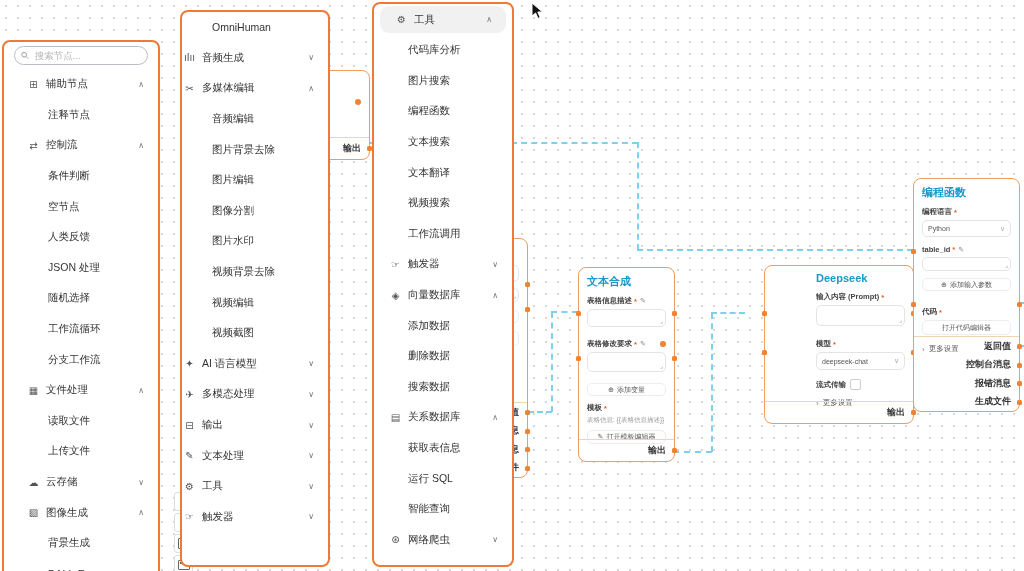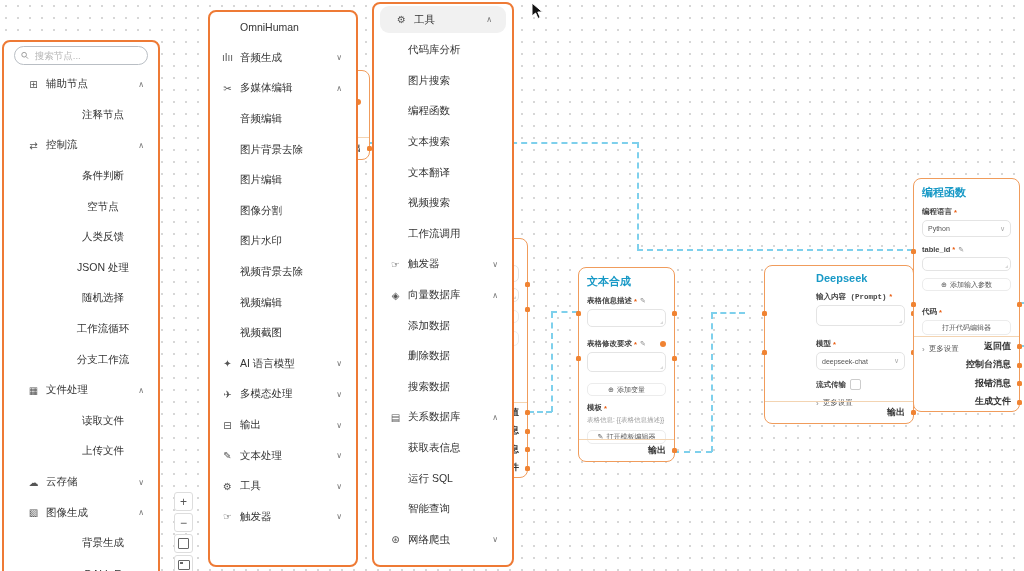--- a/index.html
+++ b/index.html
@@ -6,32 +6,32 @@
   #stage{
     position:relative;width:1024px;height:571px;overflow:hidden;
     font-family:"Liberation Sans","DejaVu Sans",sans-serif;
     background-color:#fff;
     background-image:radial-gradient(circle,#d7d7d7 0.9px,transparent 1.2px);
     background-size:12px 12px;
   }
   
   .panel{position:absolute;background:#fff;border:2px solid #ee7a35;border-radius:8px;z-index:10;overflow:hidden;}
   #panel-left{left:2px;top:0;width:154px;height:567px;margin-top:40px;}
-  #panel-media{left:208px;top:10px;width:146px;height:553px;}
+  #panel-media{left:180px;top:10px;width:146px;height:553px;}
   #panel-tools{left:372px;top:2px;width:138px;height:561px;}
   .search{margin:4px 10px 4px;height:17px;border:1px solid #b9bec4;border-radius:10px;display:flex;align-items:center;padding:0 6px;gap:4px;background:#fff;}
   .search input{border:none;outline:none;width:100%;font-size:9.5px;color:#333;background:transparent;font-family:inherit;}
   .search input::placeholder{color:#b5b5b5;}
   .prow{display:flex;align-items:center;height:30.6px;position:relative;}
   .gicon{width:15px;font-size:10px;color:#555;margin-right:5px;text-align:center;flex:0 0 auto;}
   .plabel{font-size:10.5px;color:#333;white-space:nowrap;}
   .chev{margin-left:auto;margin-right:14px;font-size:8px;color:#777;}
   #panel-left .prow.group{padding-left:22px;}
-  #panel-left .prow.item{padding-left:44px;justify-content:center;}
-  #panel-media .prow.group{padding-left:10px;}
+  #panel-left .prow.item{padding-left:44px;}
+  #panel-media .prow.group{padding-left:0;}
   #panel-media .prow.item{padding-left:30px;}
   #panel-tools .prow.group{padding-left:14px;}
   #panel-tools .prow.item{padding-left:34px;}
   .prow.hl{background:#f1f1f1;border-radius:9px;margin:2px 6px;height:27px;}
   
   .node{position:absolute;background:#fff;border:1.5px solid #f09c5c;border-radius:8px;z-index:3;}
   .ntitle{padding:6px 8px 0;font-size:11px;font-weight:bold;color:#1899c6;}
   .flabel{margin:7px 8px 0;font-size:7.5px;font-weight:bold;color:#444;display:flex;align-items:center;gap:2px;}
   .req{color:#e8590c;}
   .editic{font-size:7px;color:#888;margin-left:1px;}
@@ -162,21 +162,21 @@
     <div class="outsect">
       <div class="outrow single">
         <span>输出</span>
         <span class="port" style="right:-3px;top:8px;"></span>
       </div>
     </div>
   </div>
 
   <div class="node" style="left:764px;top:265px;width:105px;height:157px;padding-left:43px;">
     <div class="ntitle">Deepseek</div>
-    <div class="flabel" style="margin-top:8px;font-family:Liberation Mono, monospace;">
+    <div class="flabel" style="margin-top:8px;">
       <span>输入内容 (Prompt)</span>
       <span class="req">*</span>
     </div>
     <div class="tbox tall" style="height:19px;"></div>
     <div class="flabel" style="margin-top:13px;">
       <span>模型</span>
       <span class="req">*</span>
     </div>
     <div class="nsel" style="height:16px;">
       <span>deepseek-chat</span>

